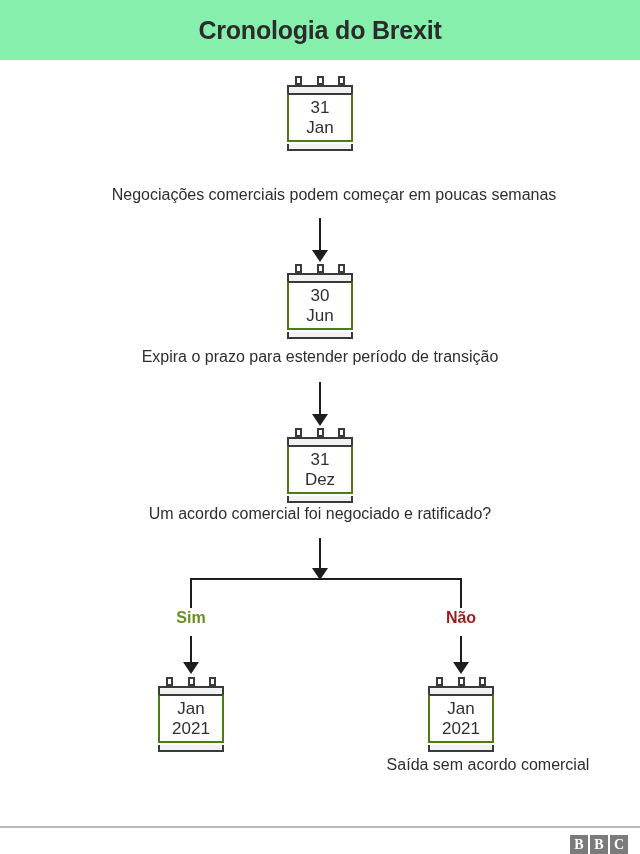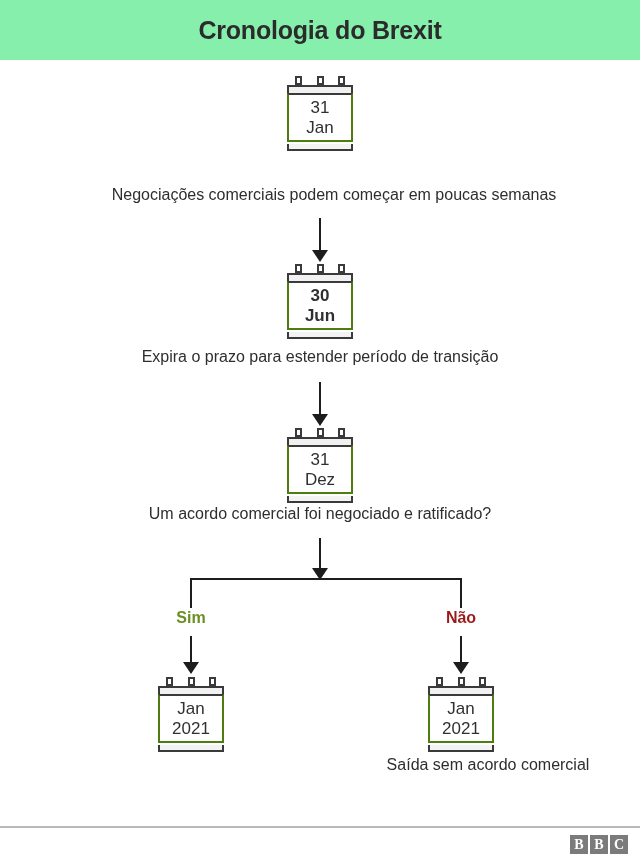--- a/index.html
+++ b/index.html
@@ -185,21 +185,21 @@
       <div class="cal-line2">Jan</div>
     </div>
     <div class="cal-foot"></div>
   </div>
 
   <div class="caption" style="left:0; top:124px; width:640px;padding-left:14px;">Negociações comerciais podem começar em poucas semanas</div>
 
   <div class="vline" style="left:319px; top:158px; height:34px;"></div>
   <div class="arrowhead" style="left:312px; top:190px;"></div>
 
-  <div class="cal" style="left:287px; top:204px;font-weight:bold;">
+  <div class="cal" style="left:287px; top:204px;">
     <div class="cal-rings">
       <div class="cal-ring"></div>
       <div class="cal-ring"></div>
       <div class="cal-ring"></div>
     </div>
     <div class="cal-bar"></div>
     <div class="cal-body">
       <div class="cal-line1">30</div>
       <div class="cal-line2">Jun</div>
     </div>

